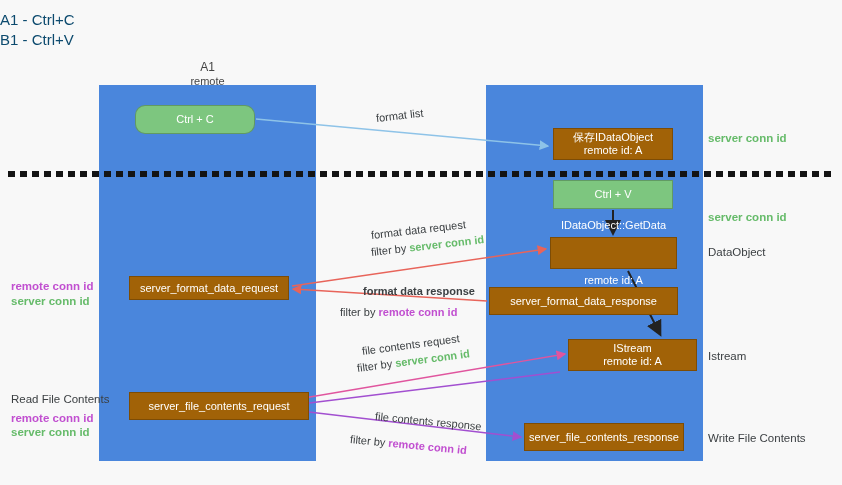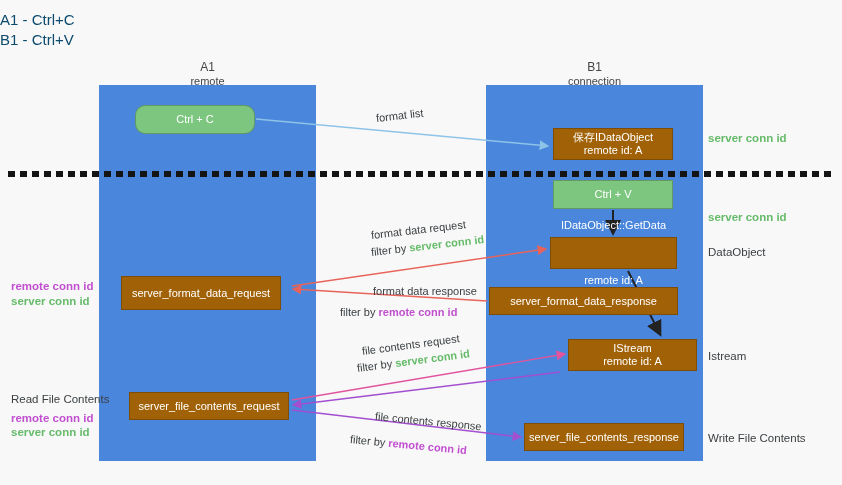--- a/index.html
+++ b/index.html
@@ -45,24 +45,24 @@
     font-size: 11px; line-height: 13px; color: #ffffff;
     text-align: center; border: 1px solid rgba(0,0,0,.22);
   }
   .box.green  { background: #7dc67f; }
   .box.orange { background: #a16207; }
 
   #box-ctrlc    { left: 135px; top: 105px; width: 120px; height: 29px; border-radius: 10px; }
   #box-idata    { left: 553px; top: 128px; width: 120px; height: 32px; }
   #box-ctrlv    { left: 553px; top: 180px; width: 120px; height: 29px; }
   #box-getdata  { left: 550px; top: 237px; width: 127px; height: 32px; gap: 42px; }
-  #box-sfdreq   { left: 121px; top: 276px; width: 160px; height: 34px; }
+  #box-sfdreq   { left: 129px; top: 276px; width: 160px; height: 24px; }
   #box-sfdres   { left: 489px; top: 287px; width: 189px; height: 28px; }
   #box-istream  { left: 568px; top: 339px; width: 129px; height: 32px; }
-  #box-sfcreq   { left: 129px; top: 392px; width: 160px; height: 28px; }
+  #box-sfcreq   { left: 129px; top: 392px; width: 180px; height: 28px; }
   #box-sfcres   { left: 524px; top: 423px; width: 160px; height: 28px; }
 
   
   .side-label {
     position: absolute; font-size: 11.5px; line-height: 15px; color: #3c4043;
     white-space: nowrap;
   }
   .conn-green  { color: #66bb6a; font-weight: bold; }
   .conn-purple { color: #c14fd0; font-weight: bold; }
 
@@ -84,24 +84,20 @@
 
   <div class="title">
     <div>A1 - Ctrl+C</div>
     <div>B1 - Ctrl+V</div>
   </div>
 
   <div class="col-head" style="left:99px; top:60px; width:217px;">
     <div>A1</div>
     <div class="sub">remote</div>
   </div>
-  <div class="col-head" style="left:486px; top:60px; width:217px;">
-    <div>B1</div>
-    <div class="sub">connection</div>
-  </div>
 
   <div class="column" id="col-a1"></div>
   <div class="column" id="col-b1"></div>
 
   <svg class="edges">
     <defs>
       <marker id="ah-blue" markerWidth="7" markerHeight="7" refX="6" refY="3.5" orient="auto">
         <path d="M0,0 L7,3.5 L0,7 z" fill="#8ec3e8"></path>
       </marker>
       <marker id="ah-red" markerWidth="7" markerHeight="7" refX="6" refY="3.5" orient="auto">
@@ -193,21 +189,21 @@
   <div class="side-label conn-purple" style="left:11px; top:411px;">remote conn id</div>
   <div class="side-label conn-green" style="left:11px; top:425px;">server conn id</div>
 
   <div class="edge-label rot-up" style="left:376px; top:111px;">format list</div>
 
   <div class="edge-label rot-up" style="left:371px; top:228px;">format data request</div>
   <div class="edge-label rot-up" style="left:371px; top:245px;">
     <span>filter by </span><span class="conn-green">server conn id</span>
   </div>
 
-  <div class="edge-label" style="left:373px; top:284px;">format data response</div>
+  <div class="edge-label" style="left:363px; top:284px;font-weight:bold;">format data response</div>
   <div class="edge-label" style="left:340px; top:305px;">
     <span>filter by </span><span class="conn-purple">remote conn id</span>
   </div>
 
   <div class="edge-label rot-up2" style="left:362px; top:344px;">file contents request</div>
   <div class="edge-label rot-up2" style="left:357px; top:361px;">
     <span>filter by </span><span class="conn-green">server conn id</span>
   </div>
 
   <div class="edge-label rot-dn" style="left:375px; top:409px;">file contents response</div>

